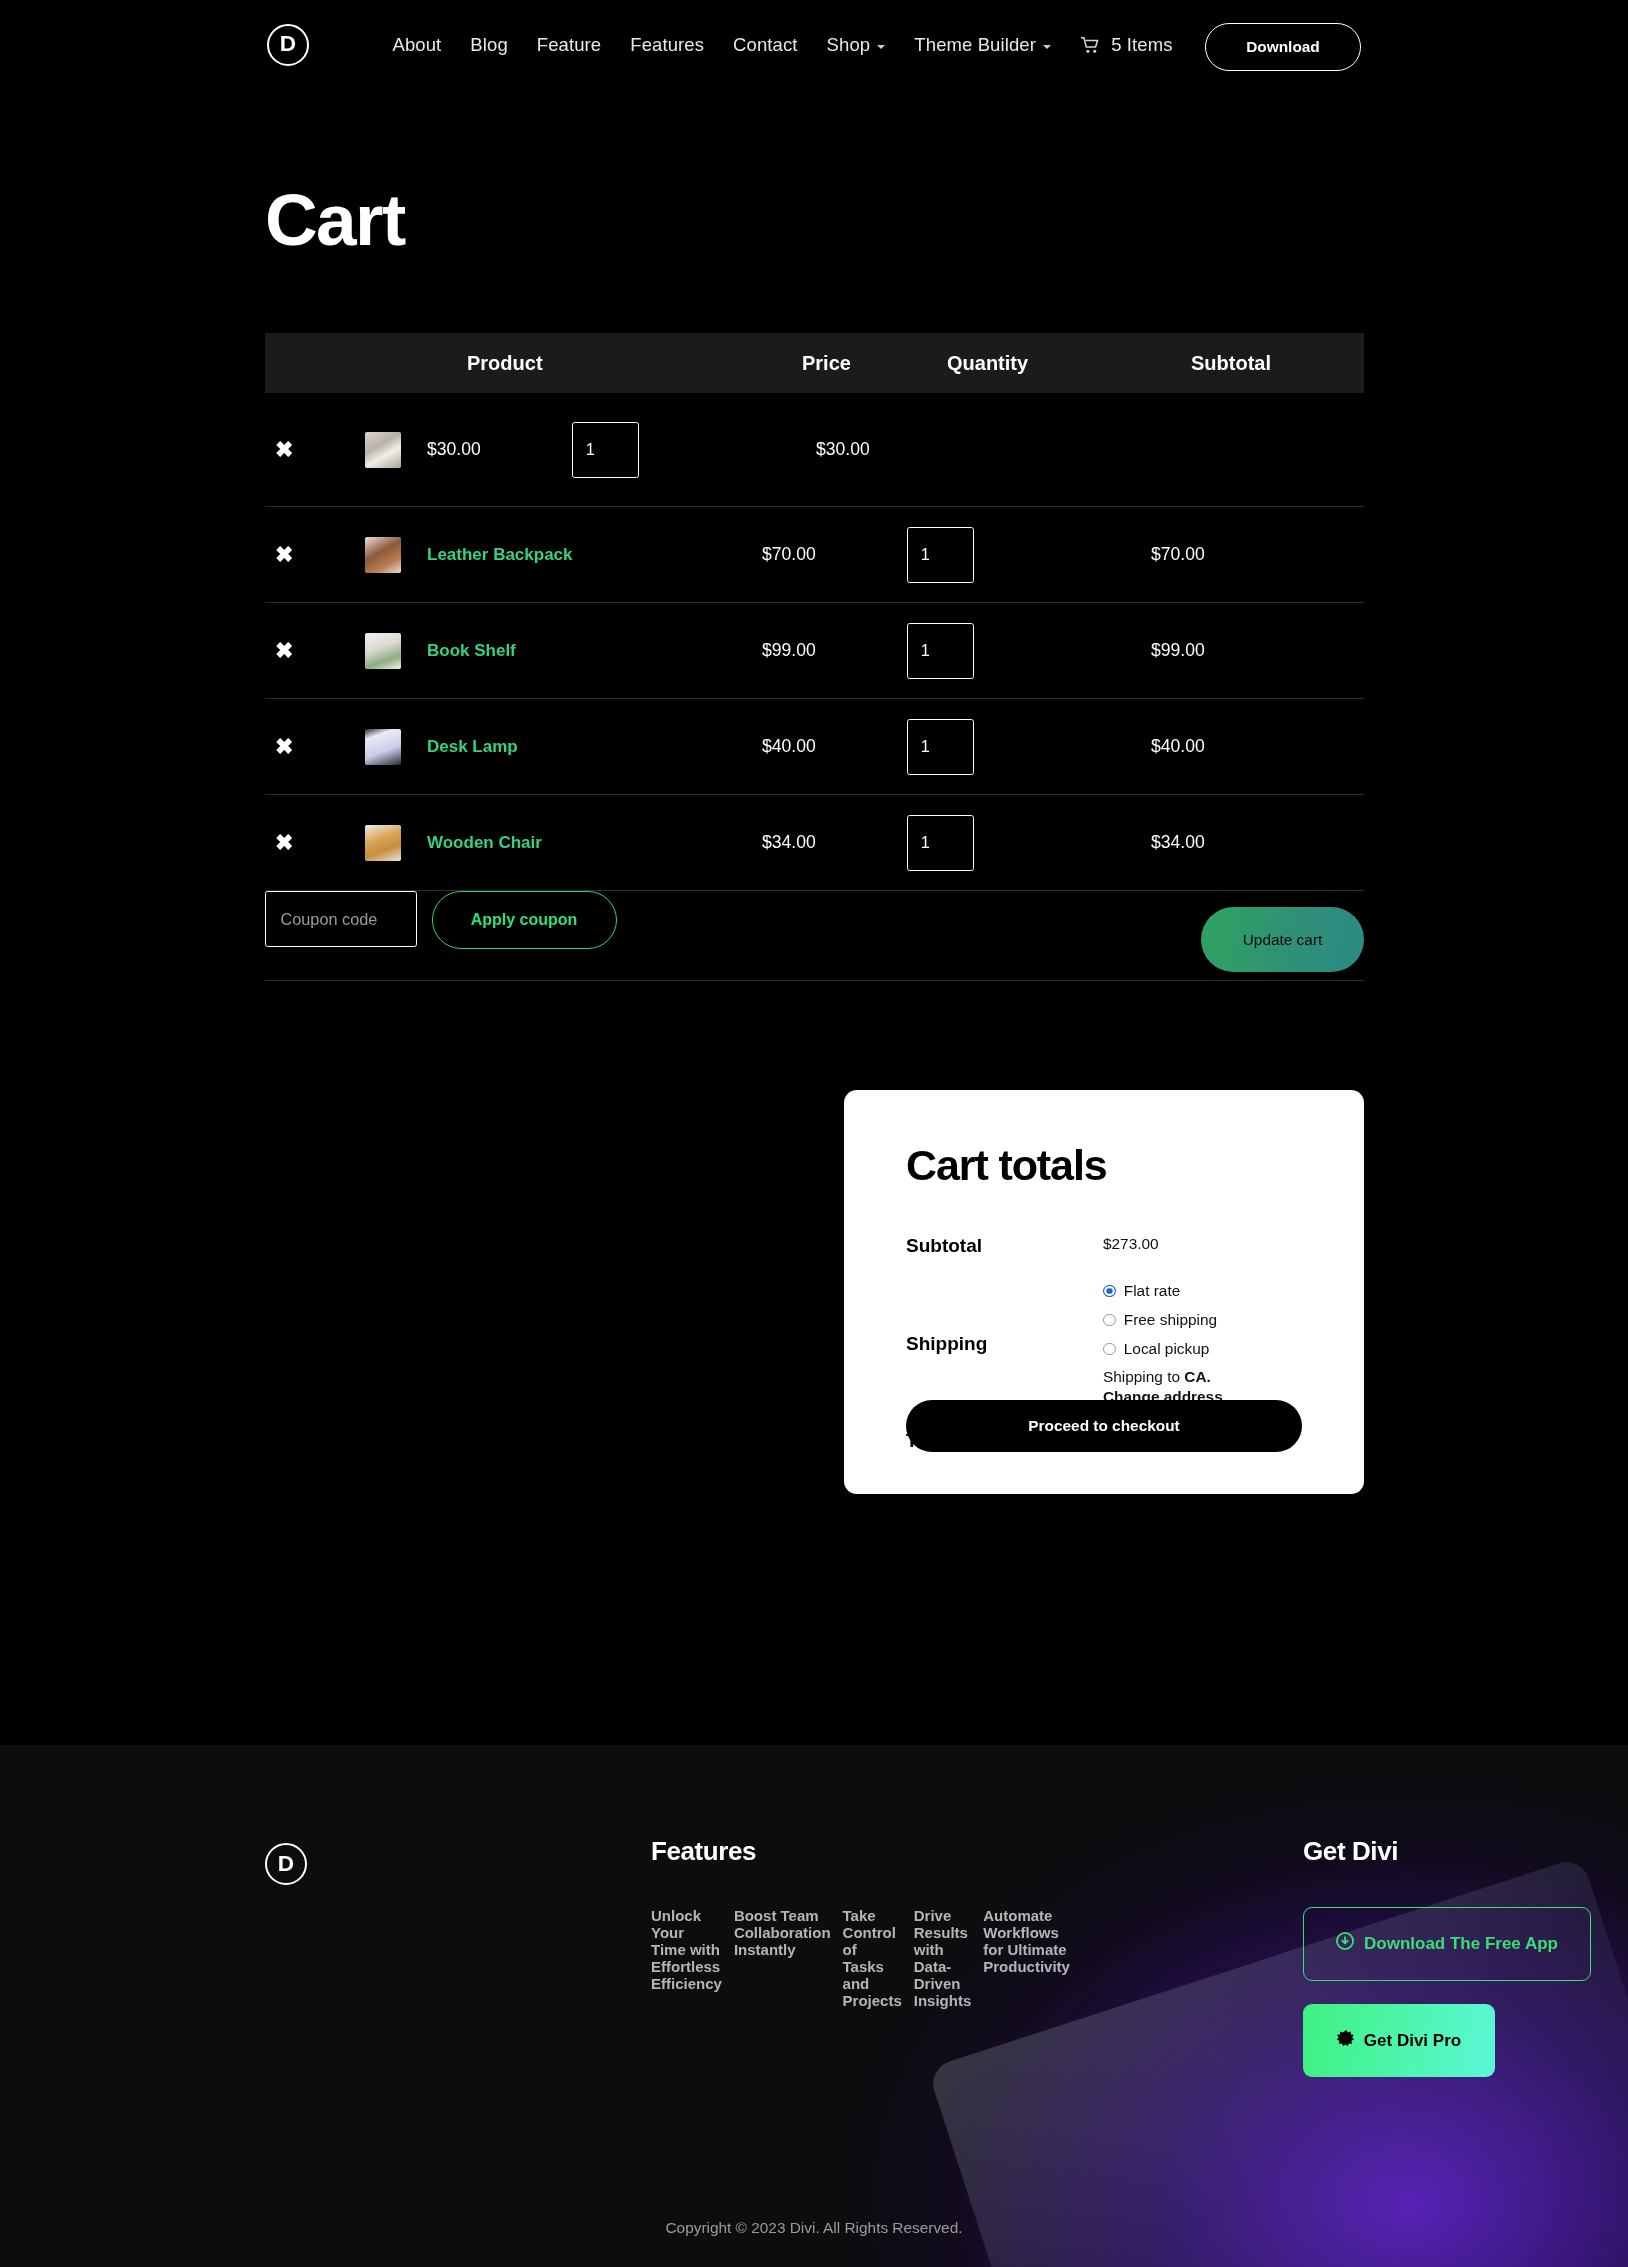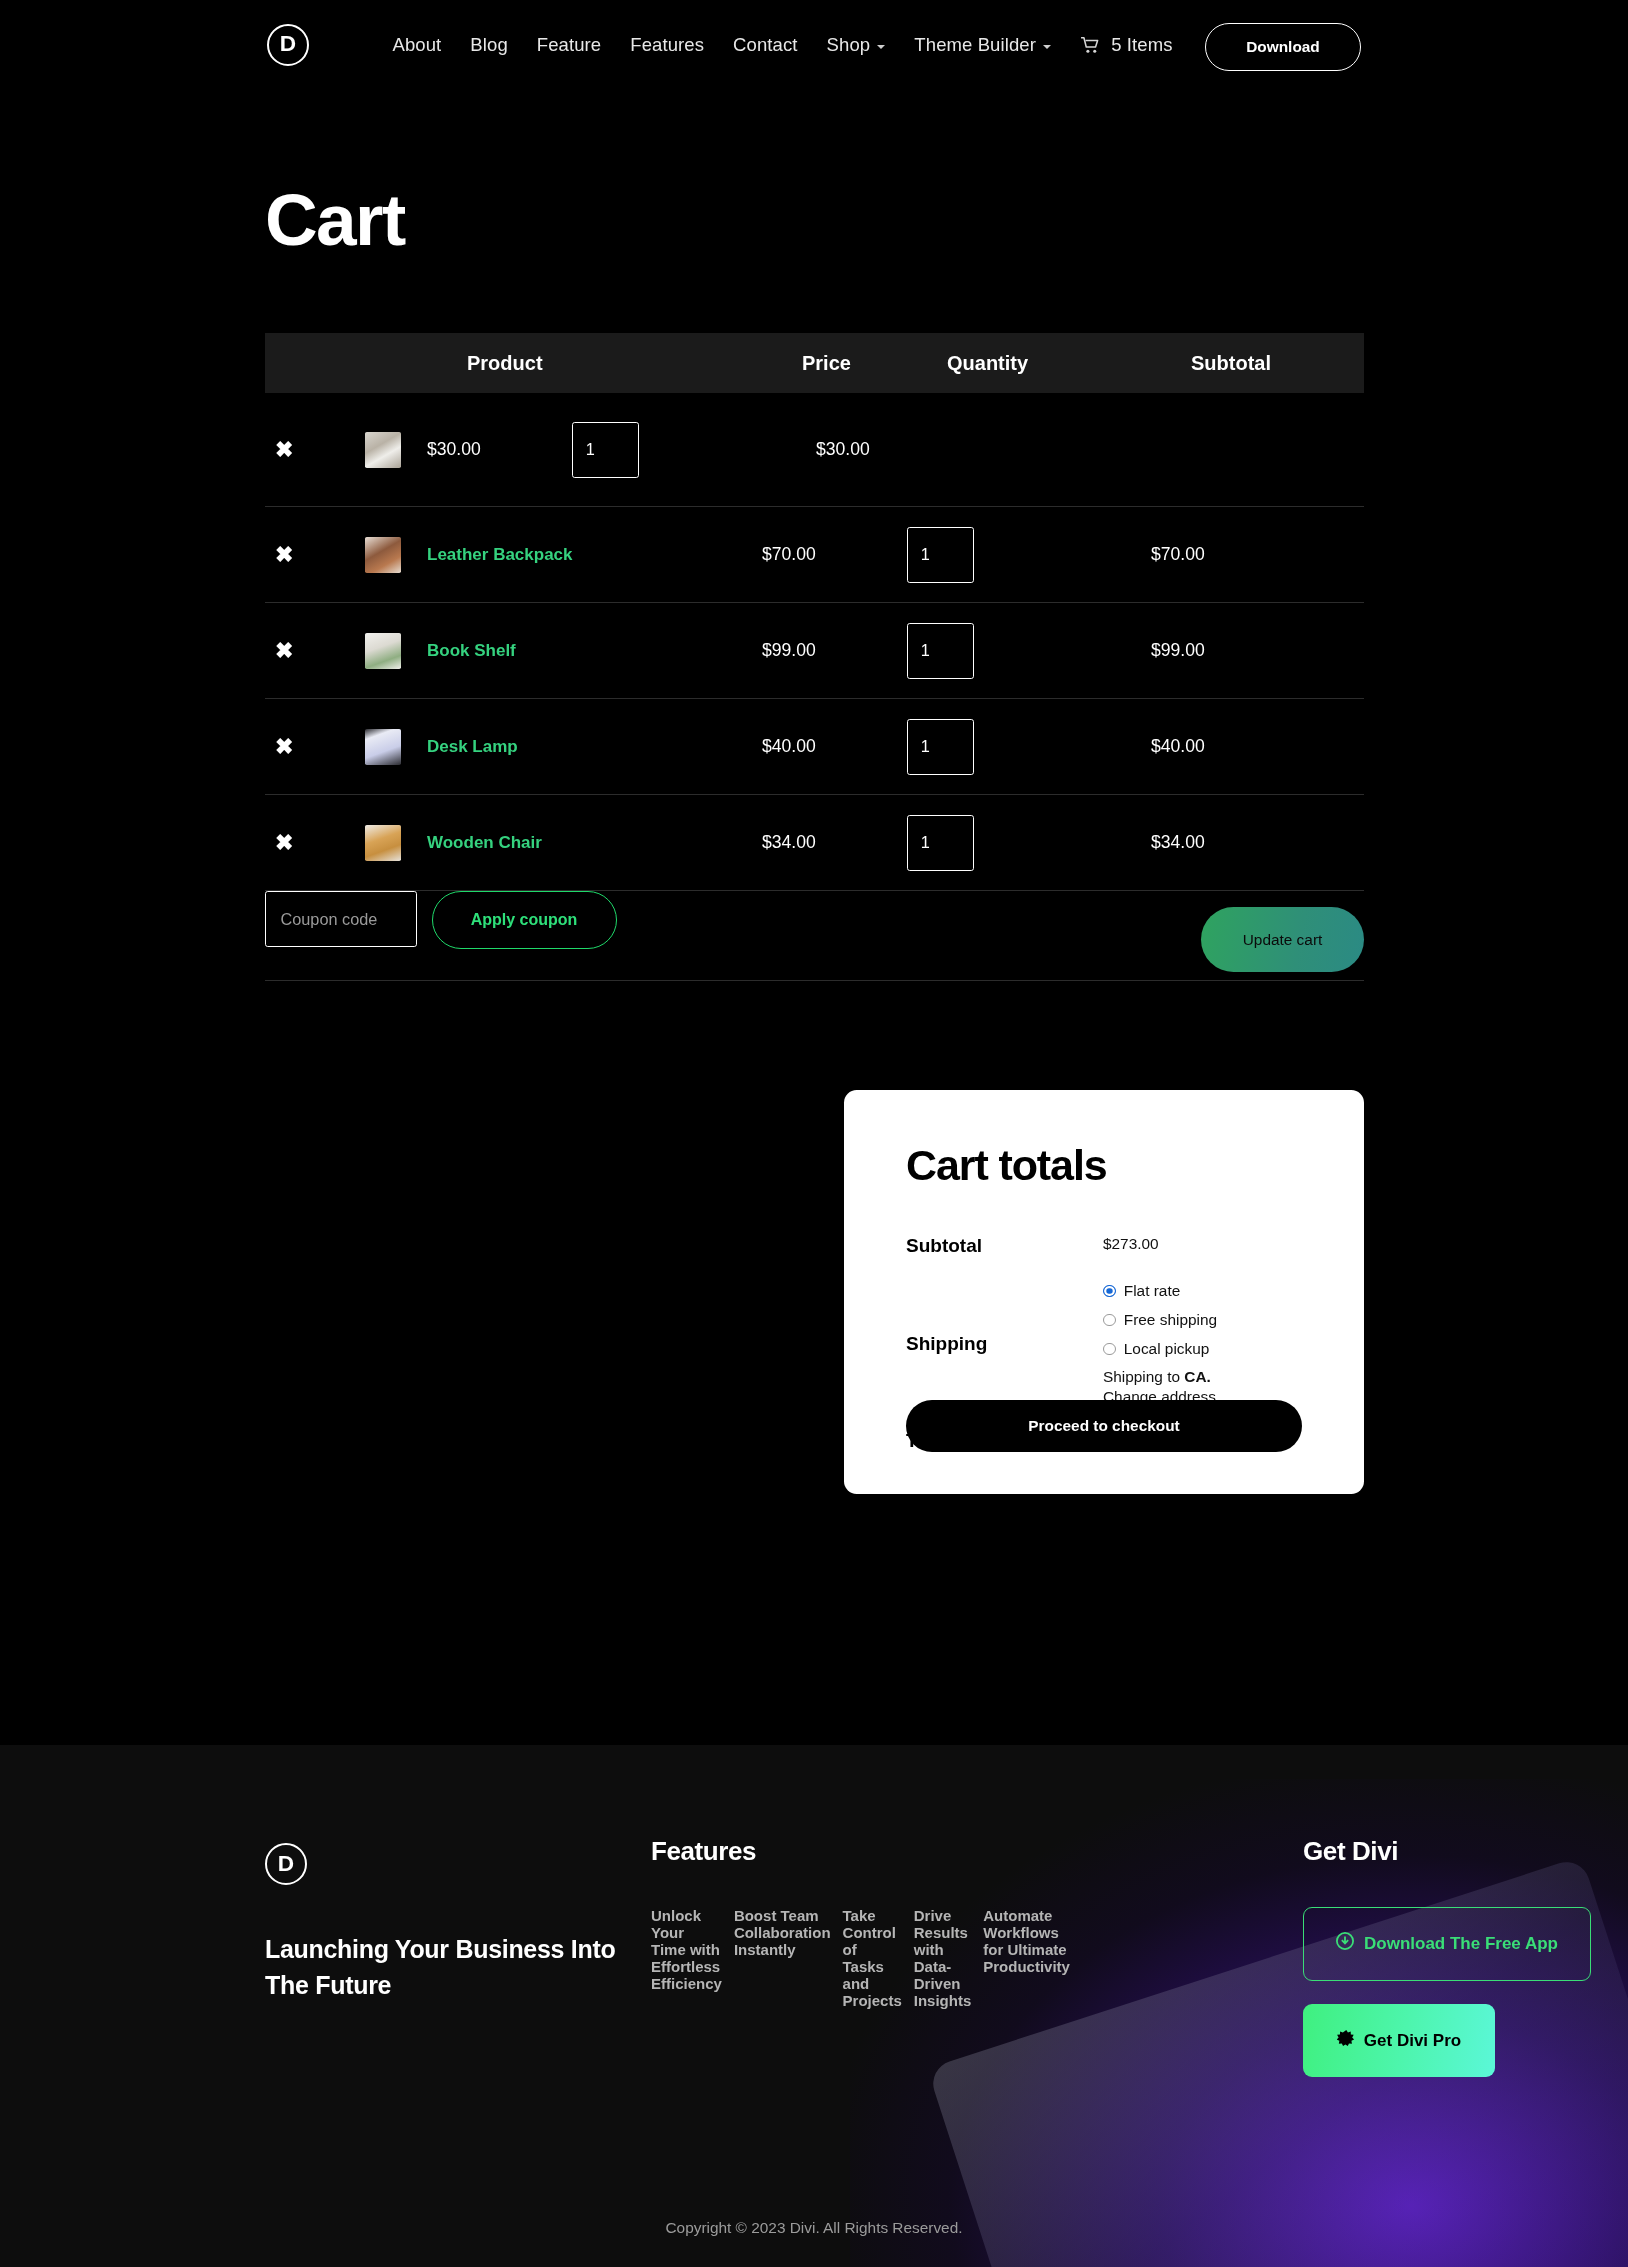--- a/index.html
+++ b/index.html
@@ -130,21 +130,21 @@
   .ship-opts { display:flex; flex-direction:column; gap:11px; }
   .ship-opt { display:flex; align-items:center; gap:8.1px; font-size:15.4px; color:#111; cursor:pointer; }
   .radio {
     width:12.7px; height:12.7px; border-radius:50%;
     border:1.4px solid #9a9a9a; background:#fff; flex:0 0 12.7px;
     display:flex; align-items:center; justify-content:center;
   }
   .radio.on { border-color:#1668d6; background:#1668d6; box-shadow:inset 0 0 0 2.3px #fff; }
   .ship-to { font-size:15.4px; color:#111; margin-top:8.1px; line-height:1.45; }
   .ship-to b { font-weight:700; }
-  .change-addr { font-size:15.4px; font-weight:400; color:#111; cursor:pointer; }
+  .change-addr { font-size:15.4px; font-weight:700; color:#111; cursor:pointer; }
   .checkout-btn {
     position:absolute; left:62px; bottom:42px; width:396px; height:52px;
     background:#000; border:none; border-radius:27px;
     color:#fff; font-size:15.4px; font-weight:700;
     display:flex; align-items:center; justify-content:center; cursor:pointer;
   }
 
   
   .footer {
     position:absolute; left:0; top:1745px; width:1628px; height:523px;
@@ -368,21 +368,20 @@
 
   <div class="footer">
     <div class="fglow"></div>
     <div class="flaptop"></div>
     <div class="fline2"></div>
 
     <div class="fcontent">
 
       <div class="fcol-brand">
         <div class="flogo">D</div>
-        <div class="ftag">Launching Your Business Into The Future</div>
       </div>
 
       <div class="fcol-feat">
         <div class="fh">Features</div>
         <div class="flist" id="featList">
             <div class="flink">Unlock Your Time with Effortless Efficiency</div>
             <div class="flink">Boost Team Collaboration Instantly</div>
             <div class="flink">Take Control of Tasks and Projects</div>
             <div class="flink">Drive Results with Data-Driven Insights</div>
             <div class="flink">Automate Workflows for Ultimate Productivity</div>

